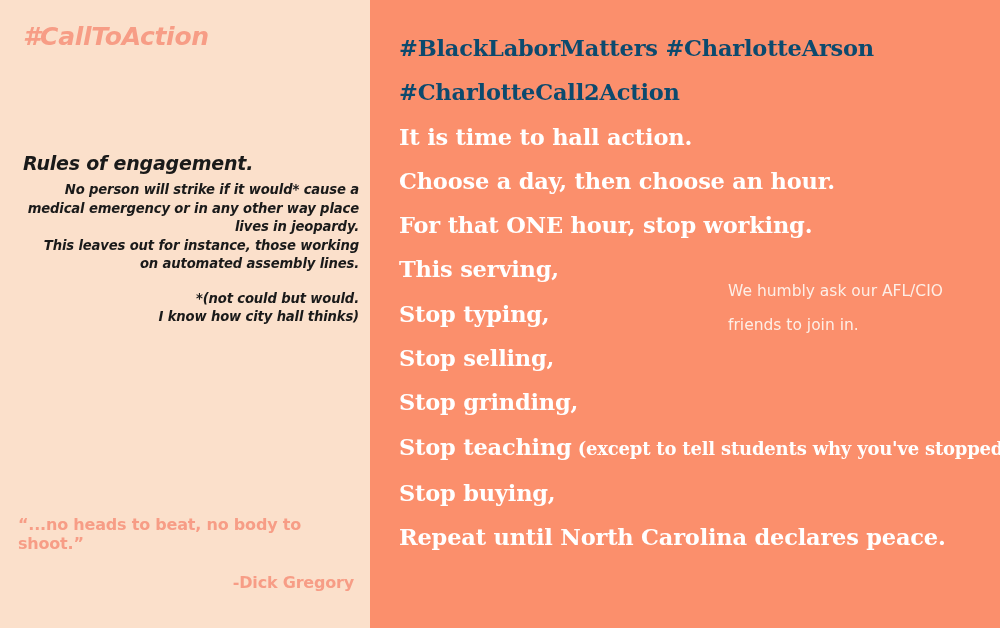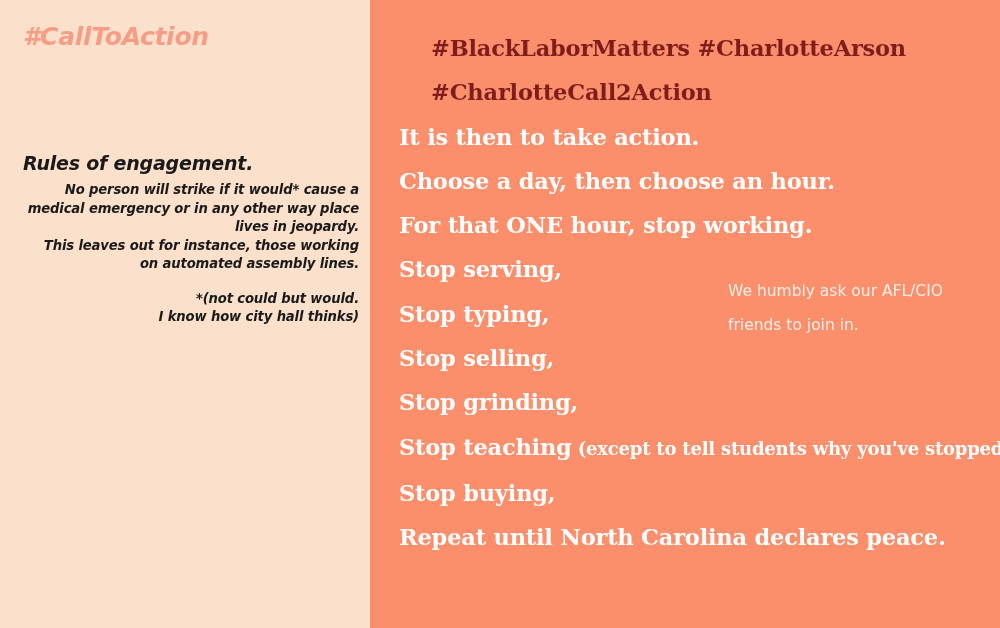--- a/index.html
+++ b/index.html
@@ -102,22 +102,21 @@
   .line {
     font-family: "DejaVu Serif", serif;
     font-weight: bold;
     color: #ffffff;
     font-size: 22.5px;
     line-height: 44.3px;
     white-space: nowrap;
     letter-spacing: -0.2px;
   }
   .line.hashtag {
-    color: #7f1d1d;
-    margin-left: 32px;
+    color: #0c4a6e;
   }
   .line .sub {
     font-size: 18px;
     font-weight: bold;
     letter-spacing: -0.2px;
   }
   #aside-note {
     position: absolute;
     right: 42px;
     top: 274px;
@@ -137,31 +136,35 @@
   <div id="left-panel">
 
     <div id="hashtag-title">#CallToAction</div>
 
     <div id="rules-block">
       <div id="rules-heading">Rules of engagement.</div>
       <p class="rules-para">No person will strike if it would* cause a medical emergency or in any other way place lives in jeopardy.<br>This leaves out for instance, those working on automated assembly lines.</p>
       <p class="rules-para">*(not could but would.<br>I know how city hall thinks)</p>
     </div>
 
+    <div id="quote-block">
+      <div id="quote-text">“...no heads to beat, no body to shoot.”</div>
+      <div id="quote-attrib">-Dick Gregory</div>
+    </div>
 
   </div>
 
   <div id="right-panel">
     <div id="right-lines">
         <div class="line hashtag"><span>#BlackLaborMatters #CharlotteArson</span></div>
         <div class="line hashtag"><span>#CharlotteCall2Action</span></div>
-        <div class="line"><span>It is then to take action.</span></div>
+        <div class="line"><span>It is time to hall action.</span></div>
         <div class="line"><span>Choose a day, then choose an hour.</span></div>
         <div class="line"><span>For that ONE hour, stop working.</span></div>
-        <div class="line"><span>Stop serving,</span></div>
+        <div class="line"><span>This serving,</span></div>
         <div class="line"><span>Stop typing,</span></div>
         <div class="line"><span>Stop selling,</span></div>
         <div class="line"><span>Stop grinding,</span></div>
         <div class="line"><span>Stop teaching</span><span class="sub"> (except to tell students why you've stopped),</span></div>
         <div class="line"><span>Stop buying,</span></div>
         <div class="line"><span>Repeat until North Carolina declares peace.</span></div>
       </div>
     <div id="aside-note">We humbly ask our AFL/CIO friends to join in.</div>
   </div>
 

